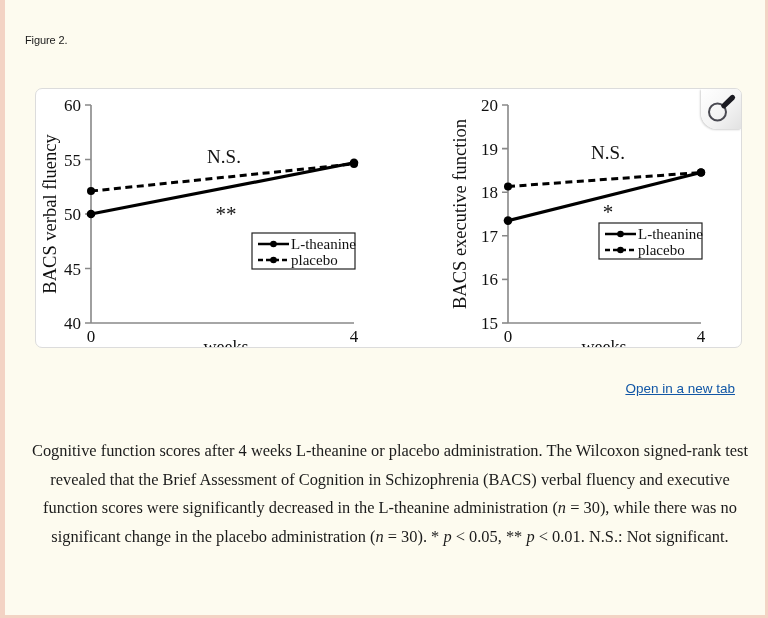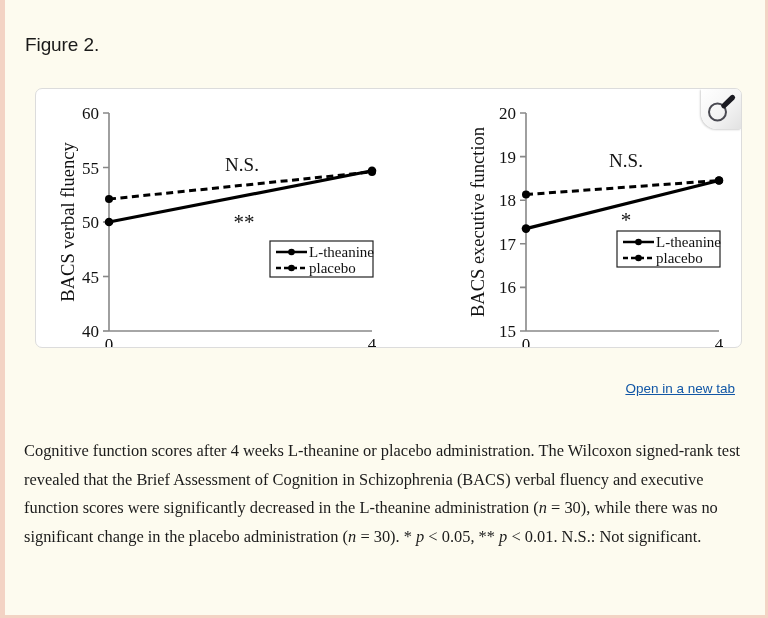--- a/index.html
+++ b/index.html
@@ -23,21 +23,21 @@
     border-left: 5px solid #f3d3c4;
     border-right: 3px solid #f3d3c4;
     border-bottom: 3px solid #f3d3c4;
     box-sizing: border-box;
   }
 
   #figure-label {
     position: absolute;
     left: 20px;
     top: 34px;
-    font-size: 19px;
+    font-size: 11px;
     color: #1a1a1a;
     font-family: "Liberation Sans", sans-serif;
     letter-spacing: -0.1px;
   }
 
   
   #figure-panel {
     position: absolute;
     left: 30px;
     top: 88px;
@@ -45,23 +45,22 @@
     height: 260px;
     background: #ffffff;
     border: 1px solid #dcdcdc;
     border-radius: 7px;
     box-sizing: border-box;
     overflow: hidden;
   }
 
   .chart-block {
     position: absolute;
-    top: 12px;
+    top: 4px;
     height: 260px;
-    margin-left: 18px;
   }
   #chart-left  { left: 0px;   width: 360px; }
   #chart-right { left: 400px; width: 307px; }
 
   .chart-svg { display: block; }
 
   
   #zoom-badge {
     position: absolute;
     right: 0px;
@@ -89,21 +88,21 @@
   
   #caption {
     position: absolute;
     left: 19px;
     top: 437px;
     width: 732px;
     font-family: "Liberation Serif", serif;
     font-size: 16.4px;
     line-height: 28.5px;
     color: #1b1b1b;
-    text-align: left;
+    text-align: center;
   }
   #caption i { font-style: italic; }
 </style>
 </head>
 <body>
 
 <div id="page-card">
 
   <div id="figure-label">Figure 2.</div>
 

